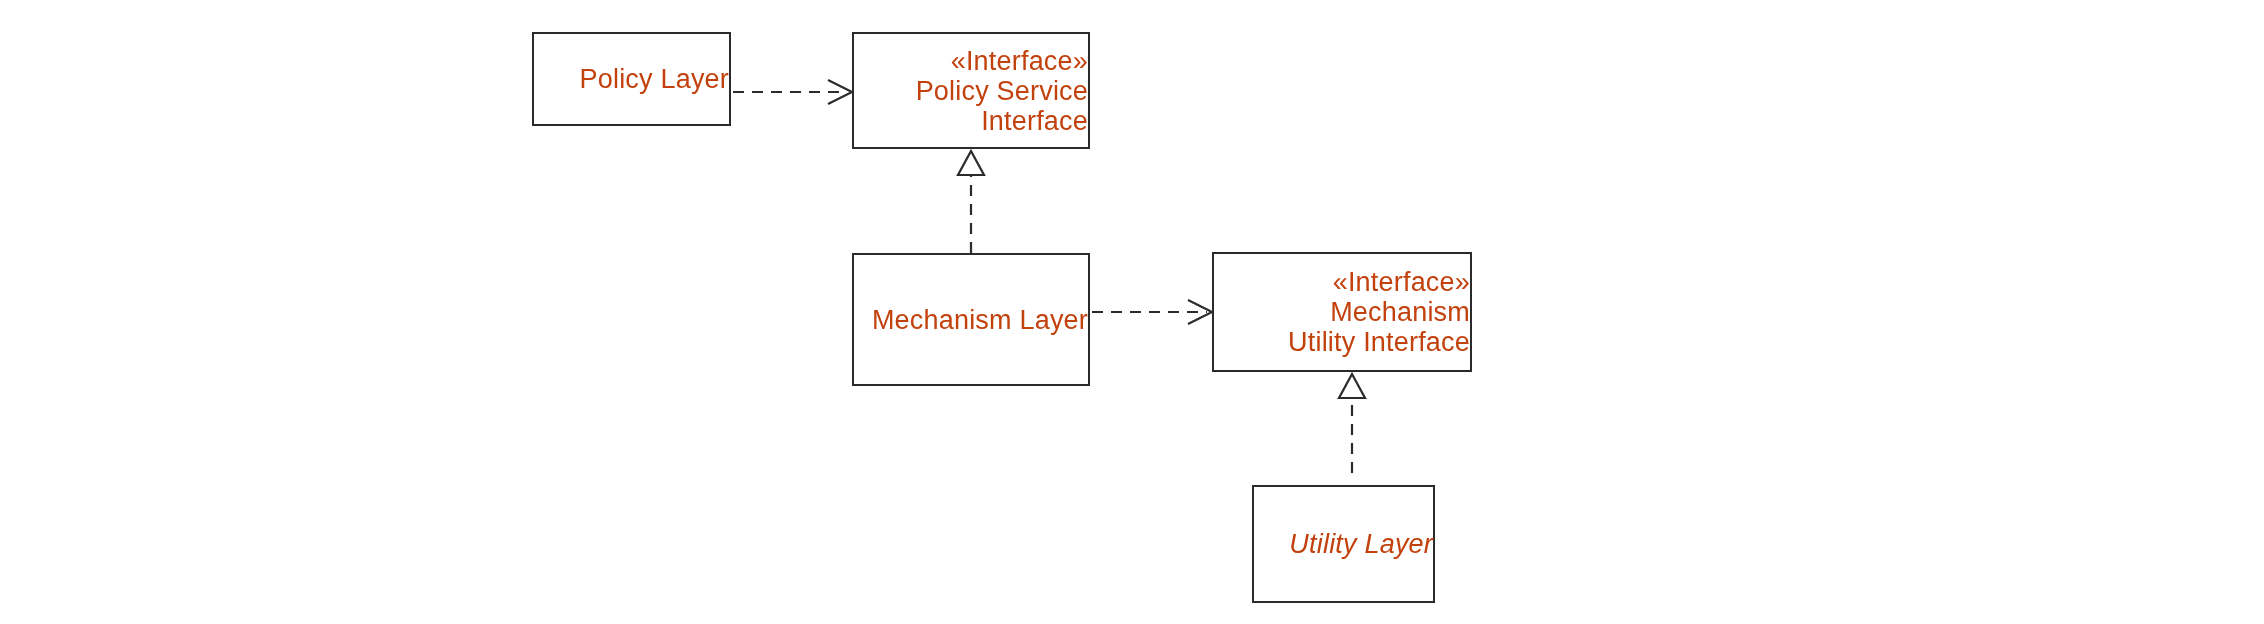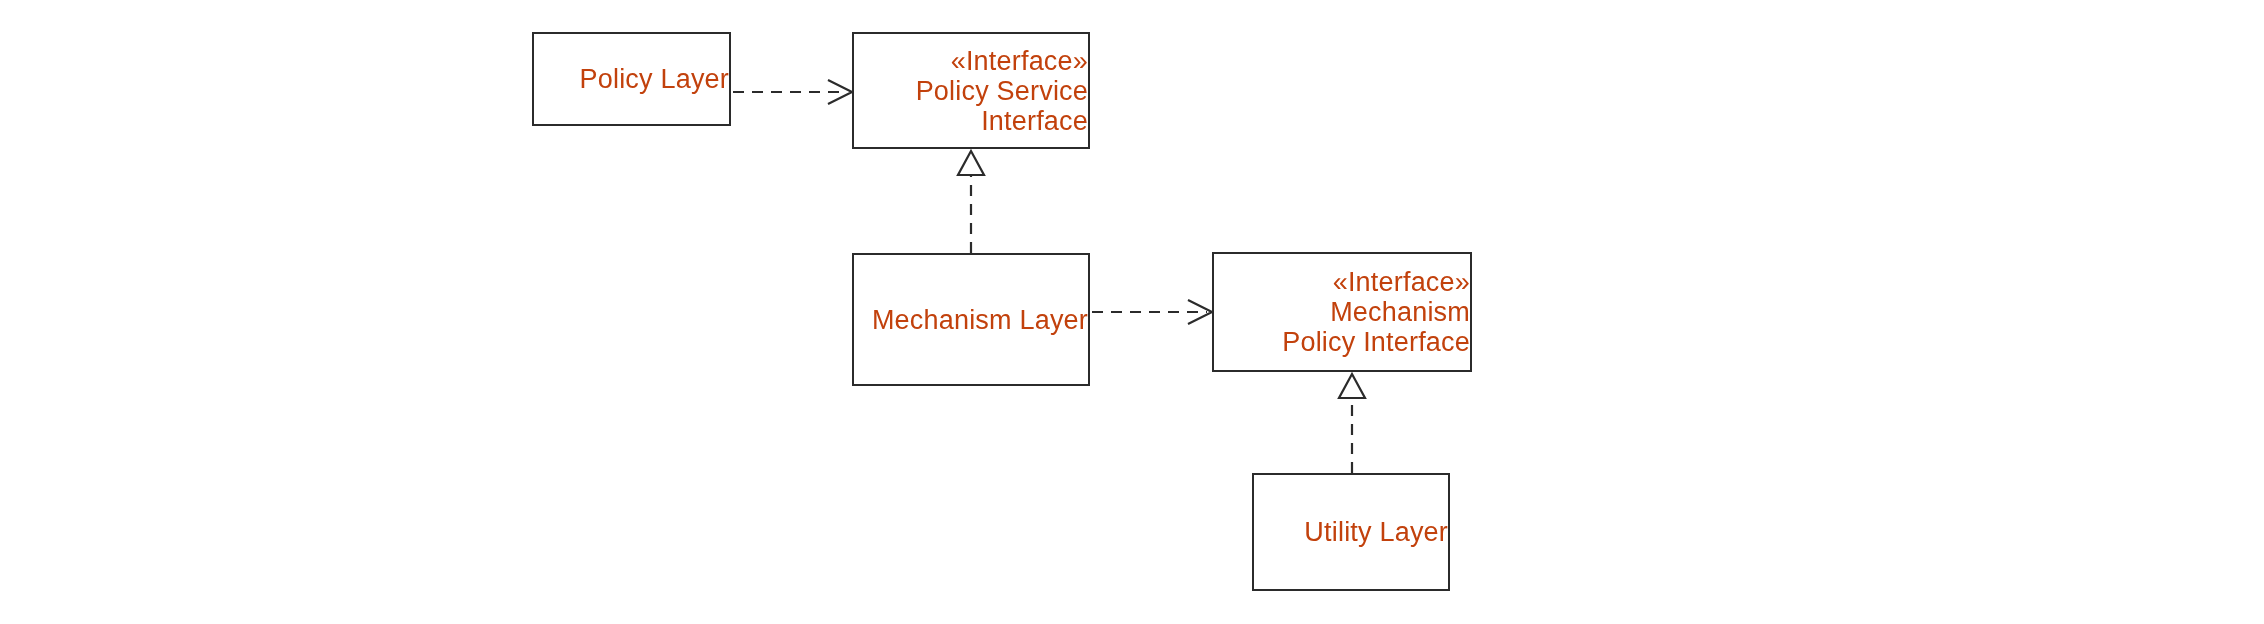--- a/index.html
+++ b/index.html
@@ -72,18 +72,18 @@
       <span>«Interface»</span>
       <span>Policy Service</span>
       <span>Interface</span>
     </div>
     <div class="node" style="left: 852px; top: 253px; width: 238px; height: 133px;">
       <span>Mechanism Layer</span>
     </div>
     <div class="node" style="left: 1212px; top: 252px; width: 260px; height: 120px;">
       <span>«Interface»</span>
       <span>Mechanism</span>
-      <span>Policy Interface</span>
+      <span>Utility Interface</span>
     </div>
-    <div class="node" style="left: 1252px; top: 473px; width: 198px; height: 118px;">
+    <div class="node" style="left: 1252px; top: 485px; width: 183px; height: 118px; font-style: italic;">
       <span>Utility Layer</span>
     </div>
   </div>
 
 </body></html>

